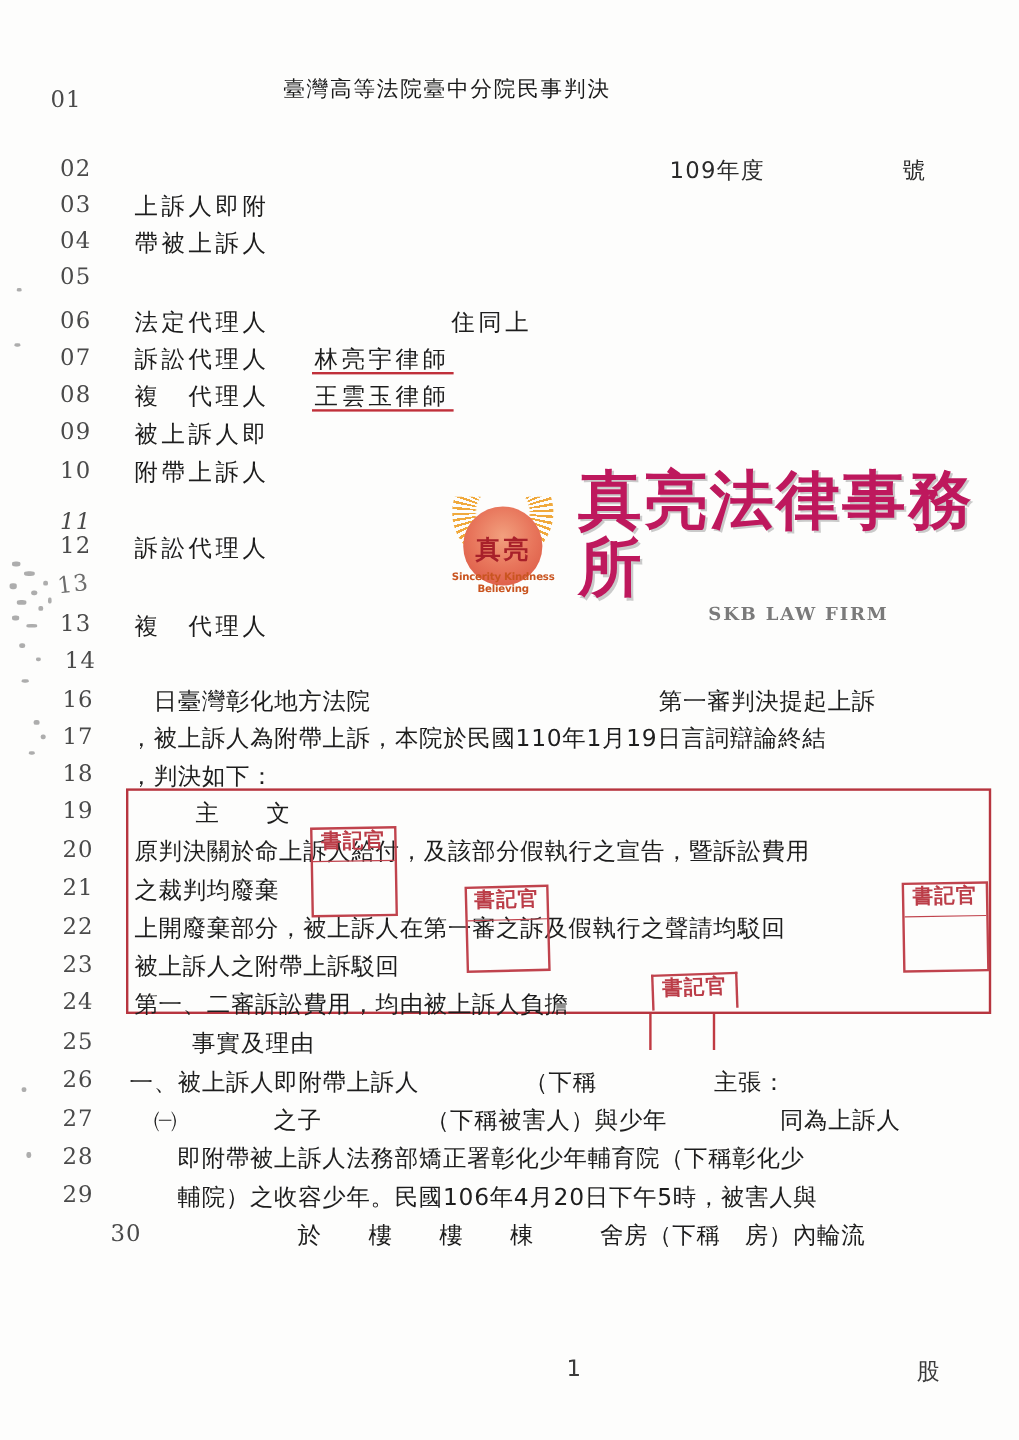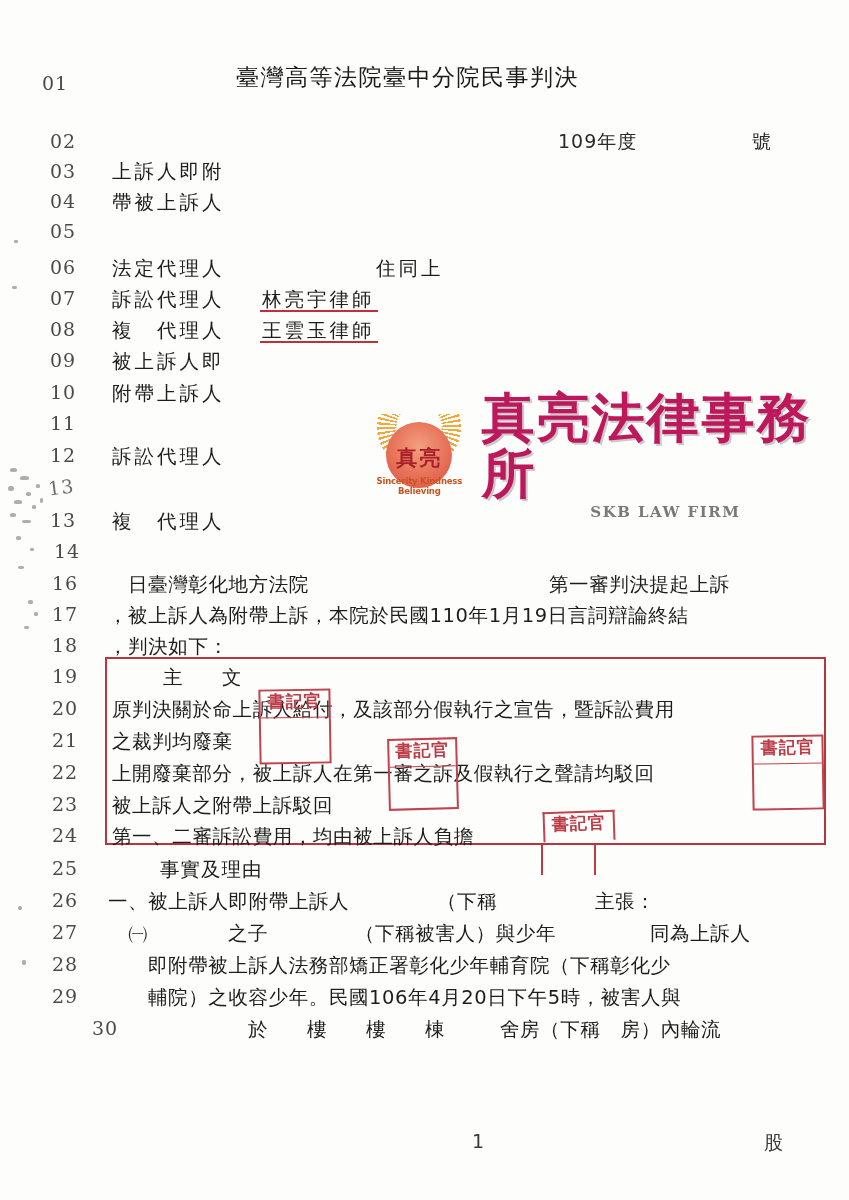--- a/index.html
+++ b/index.html
@@ -29,21 +29,21 @@
   }
 
   .cjk {
     font-family: "DejaVu Sans", "Liberation Sans", sans-serif;
     color: #1d1d1d;
     font-size: 19.5px;
   }
 
   .title {
     font-family: "DejaVu Sans", "Liberation Sans", sans-serif;
-    font-size: 23px;
+    font-size: 18px;
     color: #1a1a1a;
     letter-spacing: 1.5px;
   }
 
   .body-line { font-size: 19.5px; letter-spacing: 0.6px; }
   .party-line { font-size: 19.5px; letter-spacing: 3px; }
 
   .caseno { font-size: 19px; letter-spacing: 1px; color: #2a2a2a; }
 
   
@@ -182,21 +182,21 @@
   <div class="abs linenum" style="left:42px; top:72px;">01</div>
   <div class="abs linenum" style="left:50px; top:130px;">02</div>
   <div class="abs linenum" style="left:50px; top:160px;">03</div>
   <div class="abs linenum" style="left:50px; top:190px;">04</div>
   <div class="abs linenum" style="left:50px; top:220px;">05</div>
   <div class="abs linenum" style="left:50px; top:256px;">06</div>
   <div class="abs linenum" style="left:50px; top:287px;">07</div>
   <div class="abs linenum" style="left:50px; top:318px;">08</div>
   <div class="abs linenum" style="left:50px; top:349px;">09</div>
   <div class="abs linenum" style="left:50px; top:381px;">10</div>
-  <div class="abs linenum" style="left:50px; top:412px;">11</div>
+  <div class="abs linenum" style="left:50px; top:424px;font-style:italic;">11</div>
   <div class="abs linenum" style="left:50px; top:444px;">12</div>
   <div class="abs linenum" style="left:48px; top:476px; transform:rotate(-7deg); opacity:0.8;">13</div>
   <div class="abs linenum" style="left:50px; top:509px;">13</div>
   <div class="abs linenum" style="left:54px; top:540px;">14</div>
   <div class="abs linenum" style="left:52px; top:572px;">16</div>
   <div class="abs linenum" style="left:52px; top:603px;">17</div>
   <div class="abs linenum" style="left:52px; top:634px;">18</div>
   <div class="abs linenum" style="left:52px; top:665px;">19</div>
   <div class="abs linenum" style="left:52px; top:697px;">20</div>
   <div class="abs linenum" style="left:52px; top:729px;">21</div>

